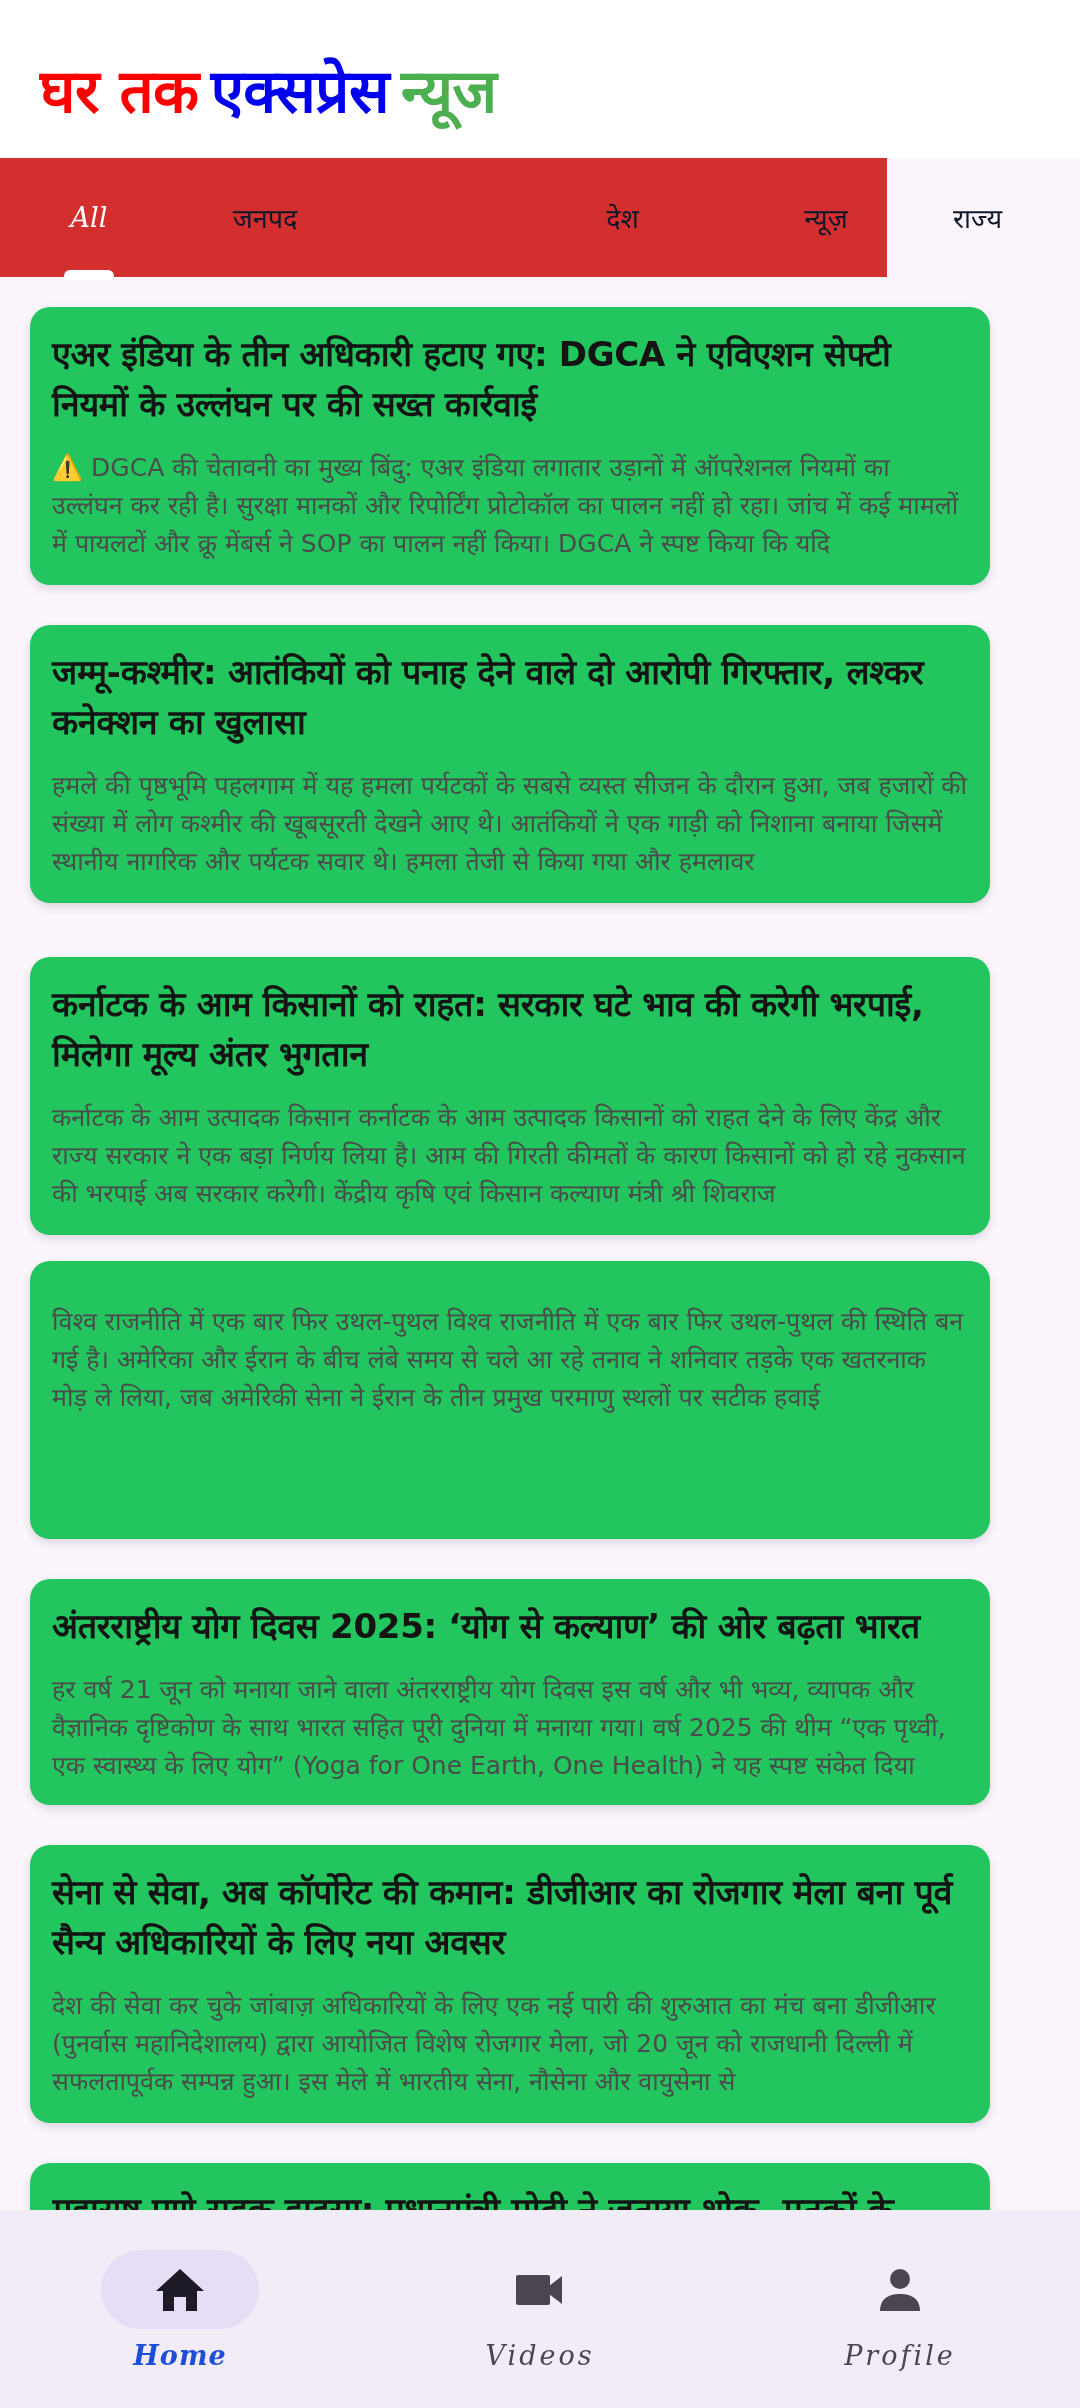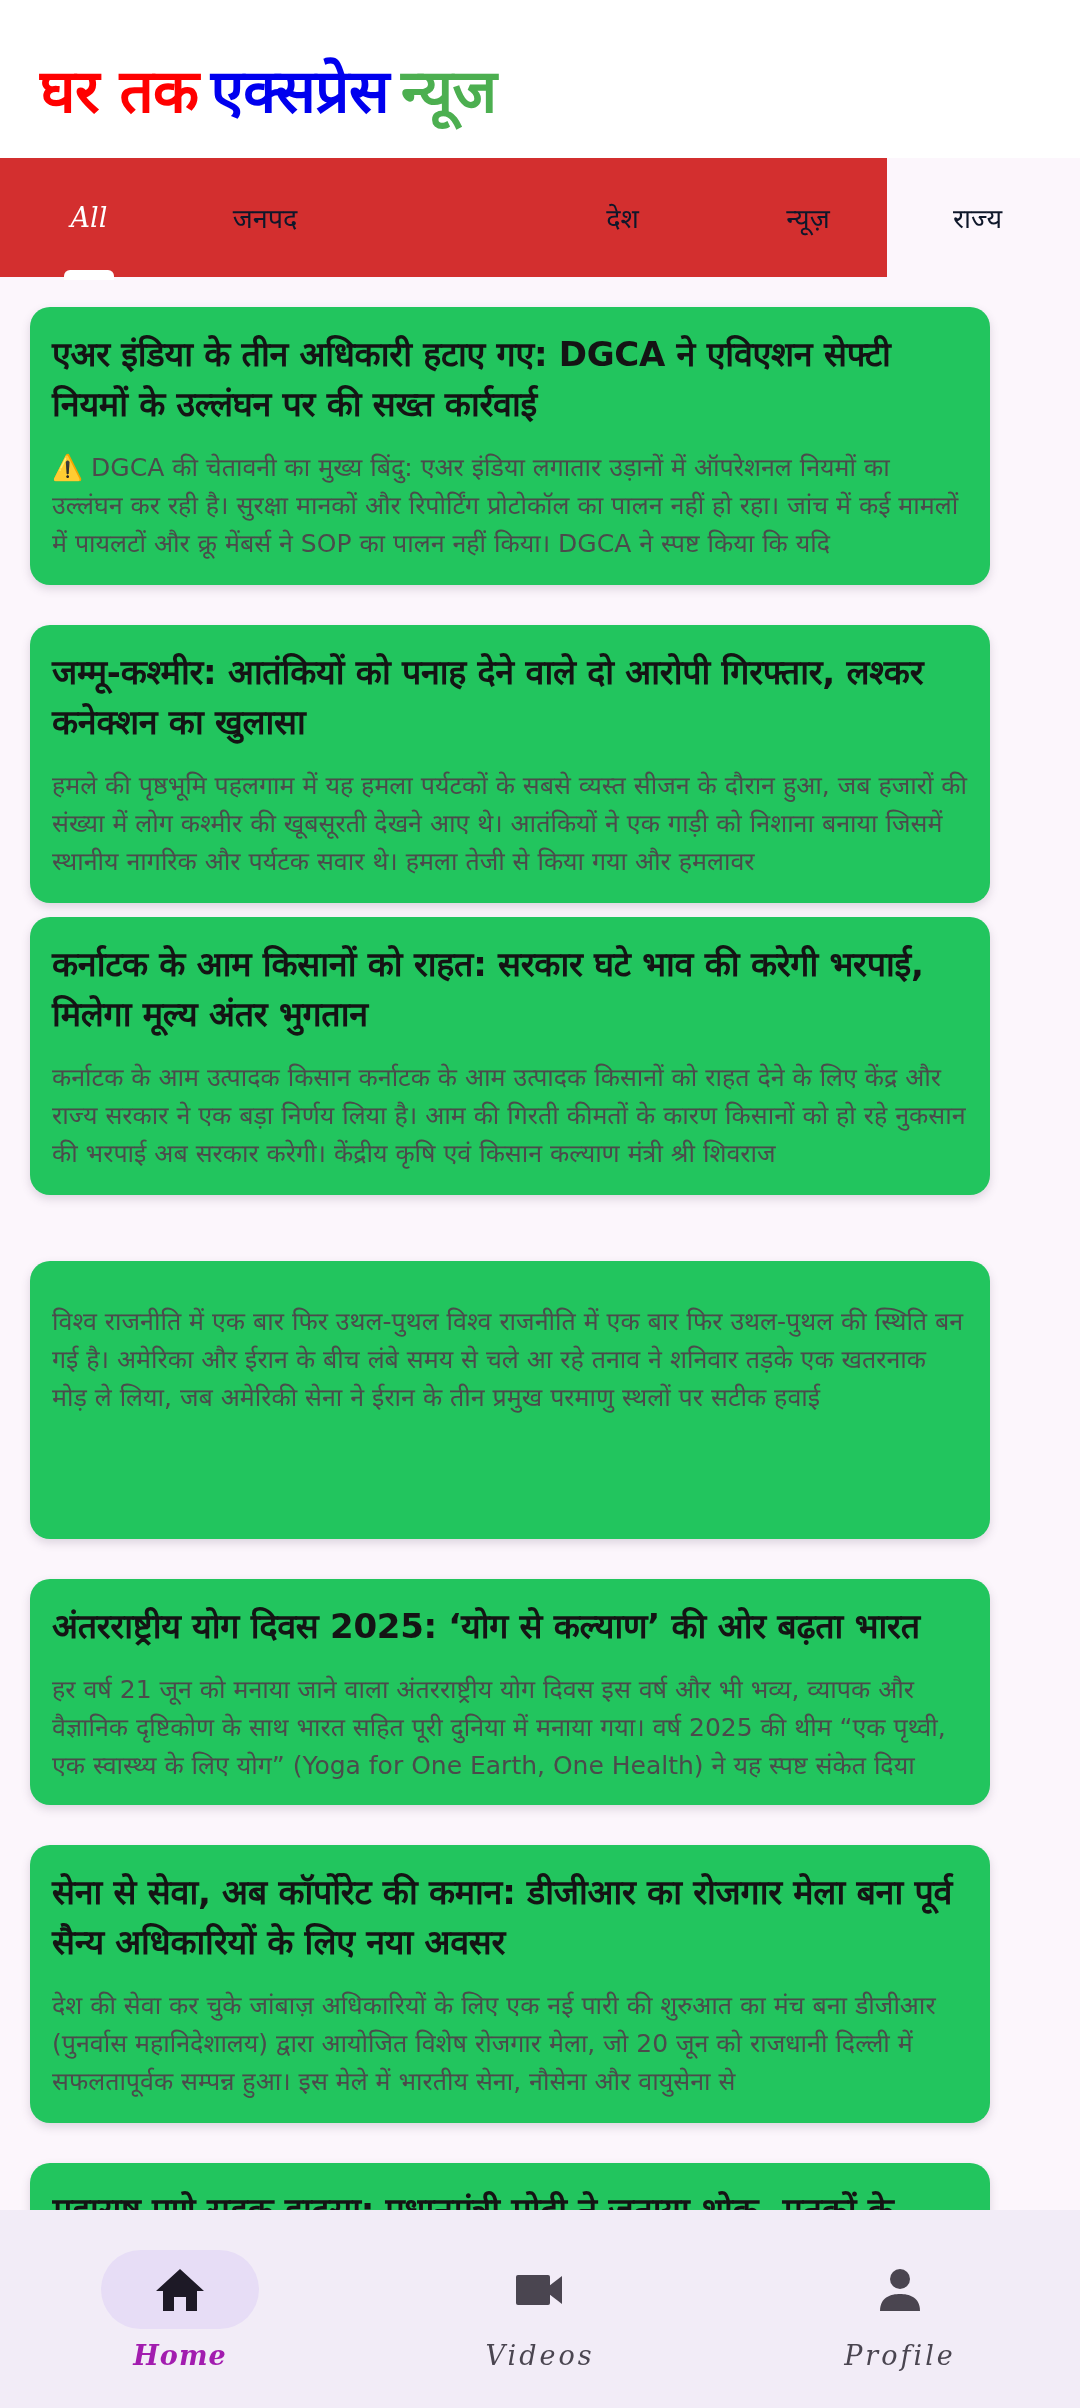--- a/index.html
+++ b/index.html
@@ -67,21 +67,21 @@
     position: absolute; top: 40px; left: 50%; margin-left: -79px;
     width: 158px; height: 79px; border-radius: 40px;
     display: flex; align-items: center; justify-content: center;
   }
   .nav-item.active .nav-pill { background: #e7ddf6; }
   .nav-label {
     position: absolute; top: 130px; left: 0; width: 100%; text-align: center;
     font-family: "DejaVu Serif", serif; font-style: italic;
     font-size: 27px; letter-spacing: 3px; color: #4a4550;
   }
-  .nav-item.active .nav-label { color: #a21caf; font-weight: bold; letter-spacing: 1px; }
+  .nav-item.active .nav-label { color: #1d4ed8; font-weight: bold; letter-spacing: 1px; }
   svg { display: block; }
 </style>
 </head>
 <body>
 
 <div class="app-header">
   <div class="brand">
     <span style="color:#ff0000">घर तक</span><span style="color:#0000ee">एक्सप्रेस</span><span style="color:#4caf50">न्यूज</span>
   </div>
 </div>
@@ -89,41 +89,41 @@
 <div class="tabbar">
   <div class="tab active" style="left:24px;width:130px;">
     <span>All</span>
   </div>
   <div class="tab" style="left:190px;width:150px;">
     <span>जनपद</span>
   </div>
   <div class="tab" style="left:560px;width:125px;">
     <span>देश</span>
   </div>
-  <div class="tab" style="left:738px;width:140px;">
+  <div class="tab" style="left:756px;width:140px;">
     <span>न्यूज़</span>
   </div>
   <div class="tab" style="left:910px;width:135px;">
     <span>राज्य</span>
   </div>
 </div>
 <div class="tab-indicator"></div>
 
 <div class="feed">
   <div class="card" style="top:30px;height:278px;">
     <div class="card-title">एअर इंडिया के तीन अधिकारी हटाए गए: DGCA ने एविएशन सेफ्टी नियमों के उल्लंघन पर की सख्त कार्रवाई</div>
     <div class="card-body">⚠️ DGCA की चेतावनी का मुख्य बिंदु: एअर इंडिया लगातार उड़ानों में ऑपरेशनल नियमों का उल्लंघन कर रही है। सुरक्षा मानकों और रिपोर्टिंग प्रोटोकॉल का पालन नहीं हो रहा। जांच में कई मामलों में पायलटों और क्रू मेंबर्स ने SOP का पालन नहीं किया। DGCA ने स्पष्ट किया कि यदि</div>
   </div>
 
   <div class="card" style="top:348px;height:278px;">
     <div class="card-title">जम्मू-कश्मीर: आतंकियों को पनाह देने वाले दो आरोपी गिरफ्तार, लश्कर कनेक्शन का खुलासा</div>
     <div class="card-body">हमले की पृष्ठभूमि पहलगाम में यह हमला पर्यटकों के सबसे व्यस्त सीजन के दौरान हुआ, जब हजारों की संख्या में लोग कश्मीर की खूबसूरती देखने आए थे। आतंकियों ने एक गाड़ी को निशाना बनाया जिसमें स्थानीय नागरिक और पर्यटक सवार थे। हमला तेजी से किया गया और हमलावर</div>
   </div>
 
-  <div class="card" style="top:640px;height:278px;">
+  <div class="card" style="top:680px;height:278px;">
     <div class="card-title">कर्नाटक के आम किसानों को राहत: सरकार घटे भाव की करेगी भरपाई, मिलेगा मूल्य अंतर भुगतान</div>
     <div class="card-body">कर्नाटक के आम उत्पादक किसान कर्नाटक के आम उत्पादक किसानों को राहत देने के लिए केंद्र और राज्य सरकार ने एक बड़ा निर्णय लिया है। आम की गिरती कीमतों के कारण किसानों को हो रहे नुकसान की भरपाई अब सरकार करेगी। केंद्रीय कृषि एवं किसान कल्याण मंत्री श्री शिवराज</div>
   </div>
 
   <div class="card" style="top:984px;height:278px;">
     <div class="card-body">विश्व राजनीति में एक बार फिर उथल-पुथल विश्व राजनीति में एक बार फिर उथल-पुथल की स्थिति बन गई है। अमेरिका और ईरान के बीच लंबे समय से चले आ रहे तनाव ने शनिवार तड़के एक खतरनाक मोड़ ले लिया, जब अमेरिकी सेना ने ईरान के तीन प्रमुख परमाणु स्थलों पर सटीक हवाई</div>
   </div>
 
   <div class="card" style="top:1302px;height:226px;">
     <div class="card-title" style="white-space:nowrap;overflow:hidden;">अंतरराष्ट्रीय योग दिवस 2025: ‘योग से कल्याण’ की ओर बढ़ता भारत</div>

